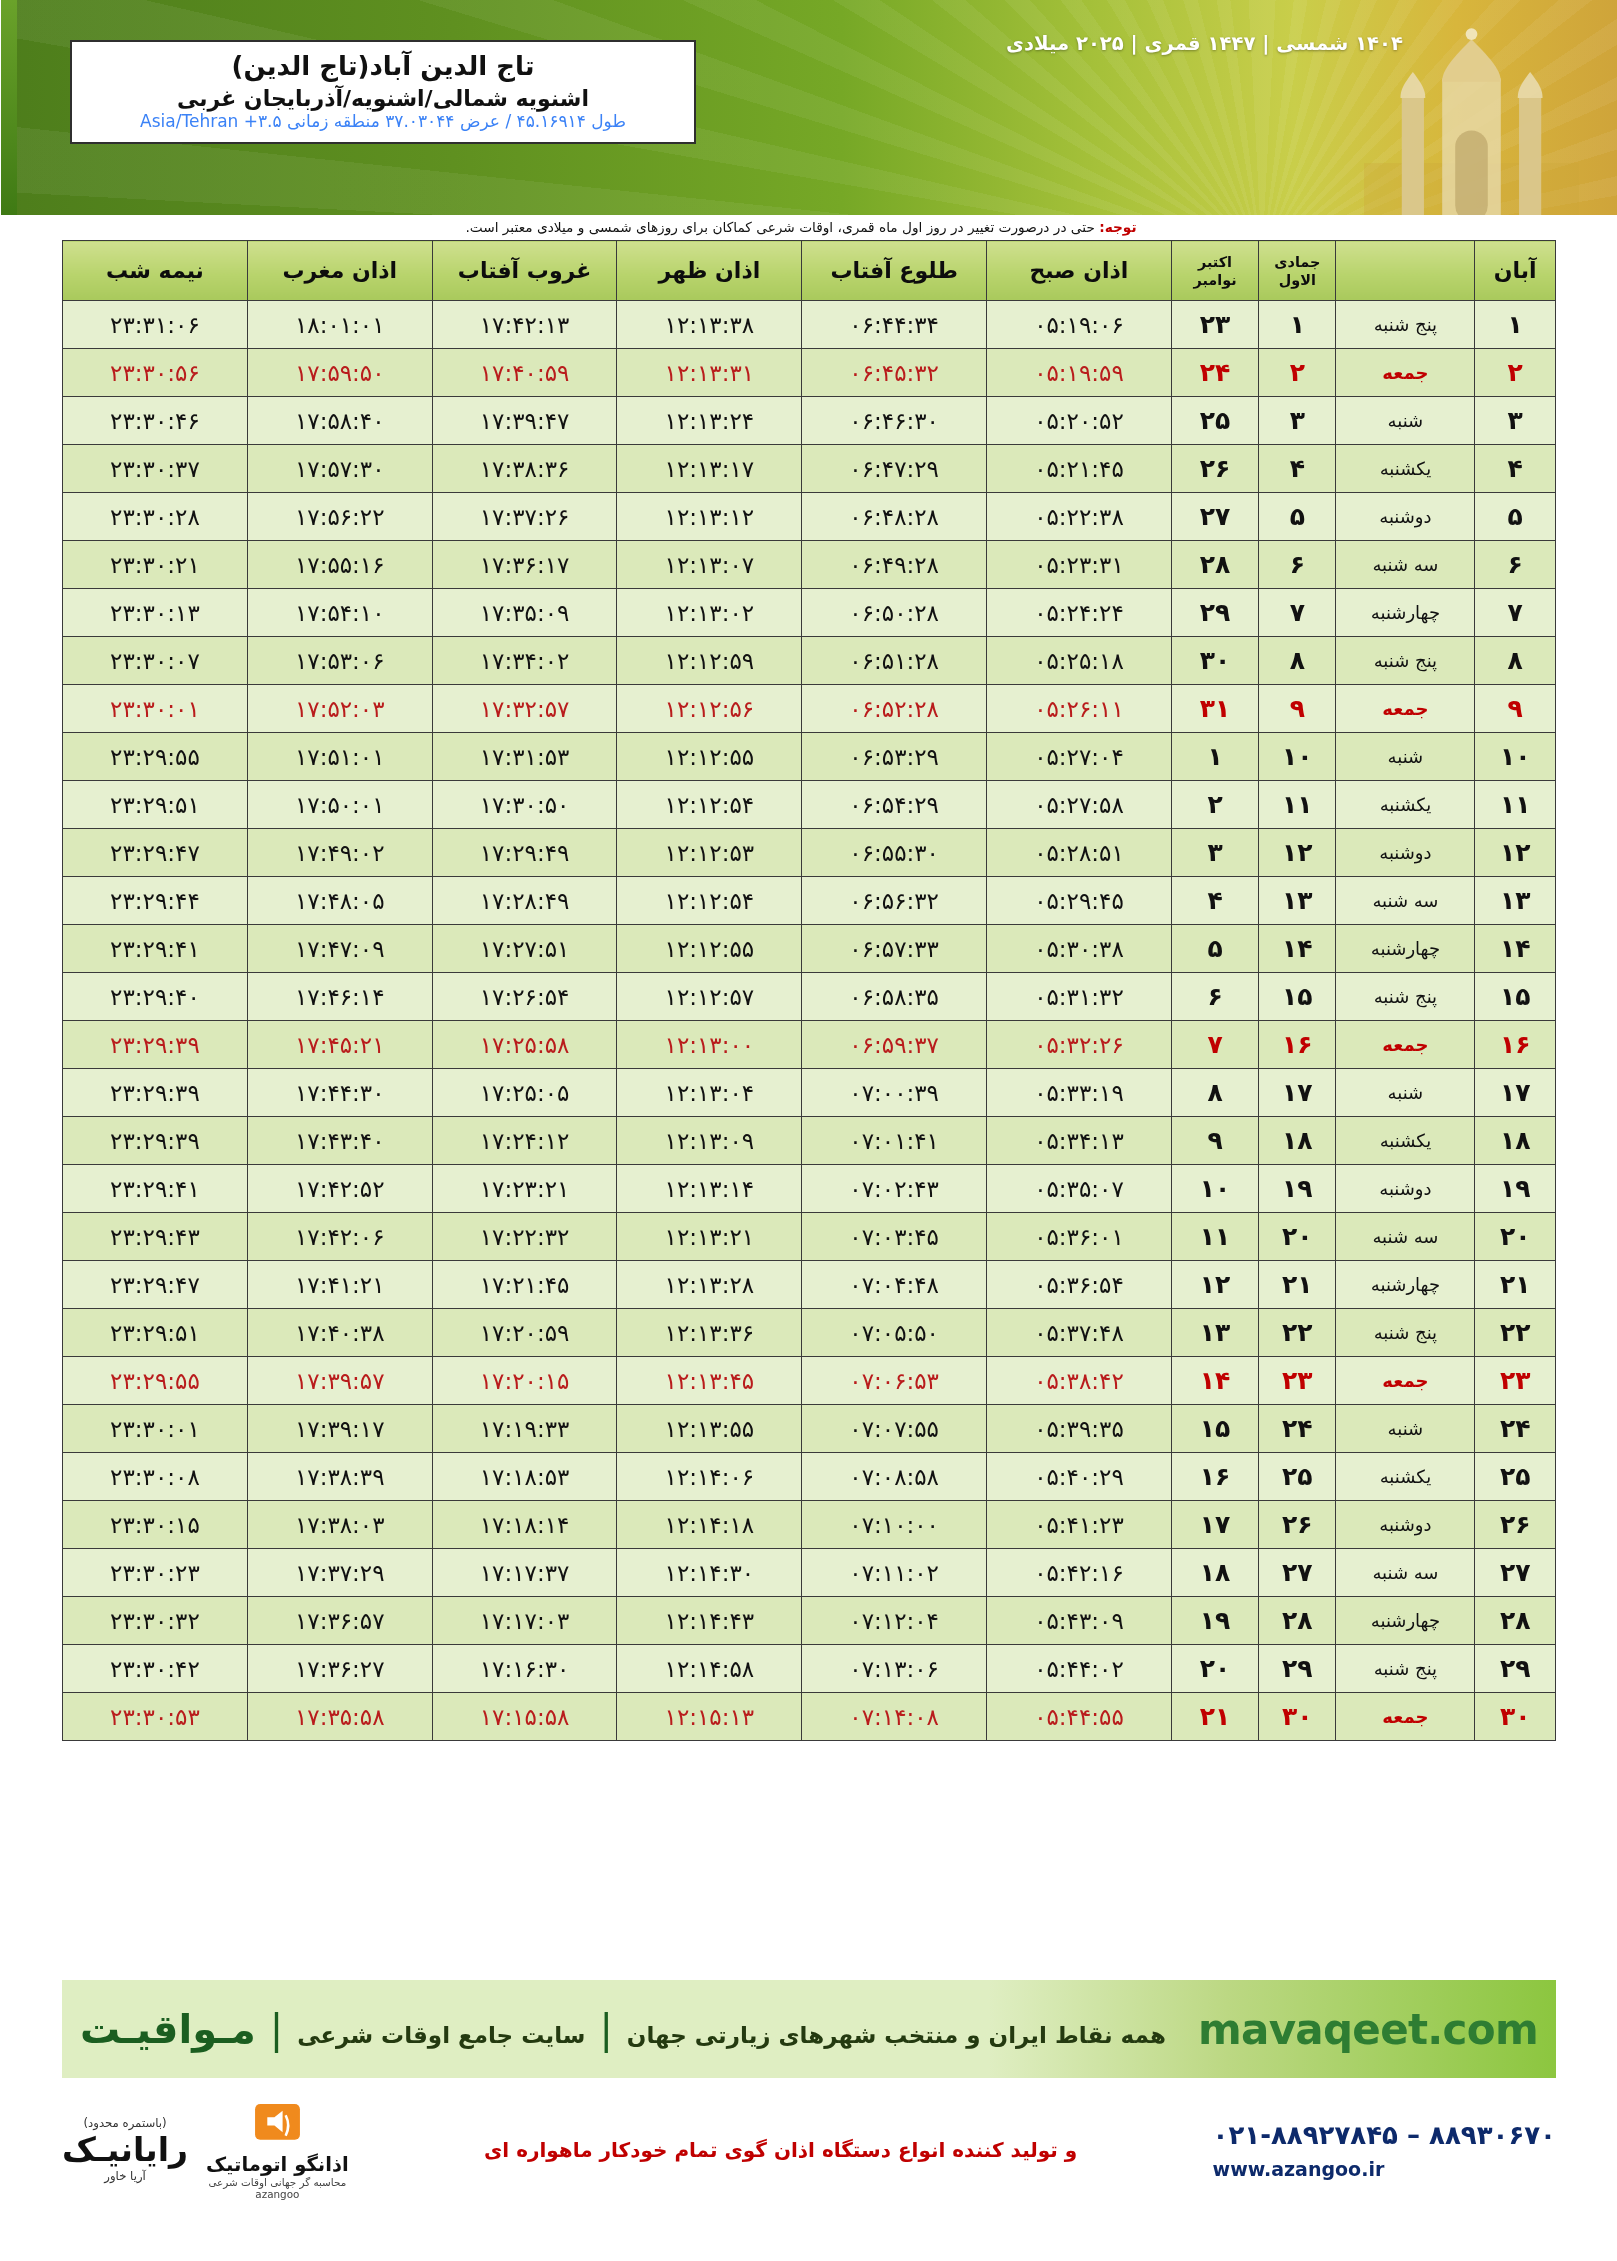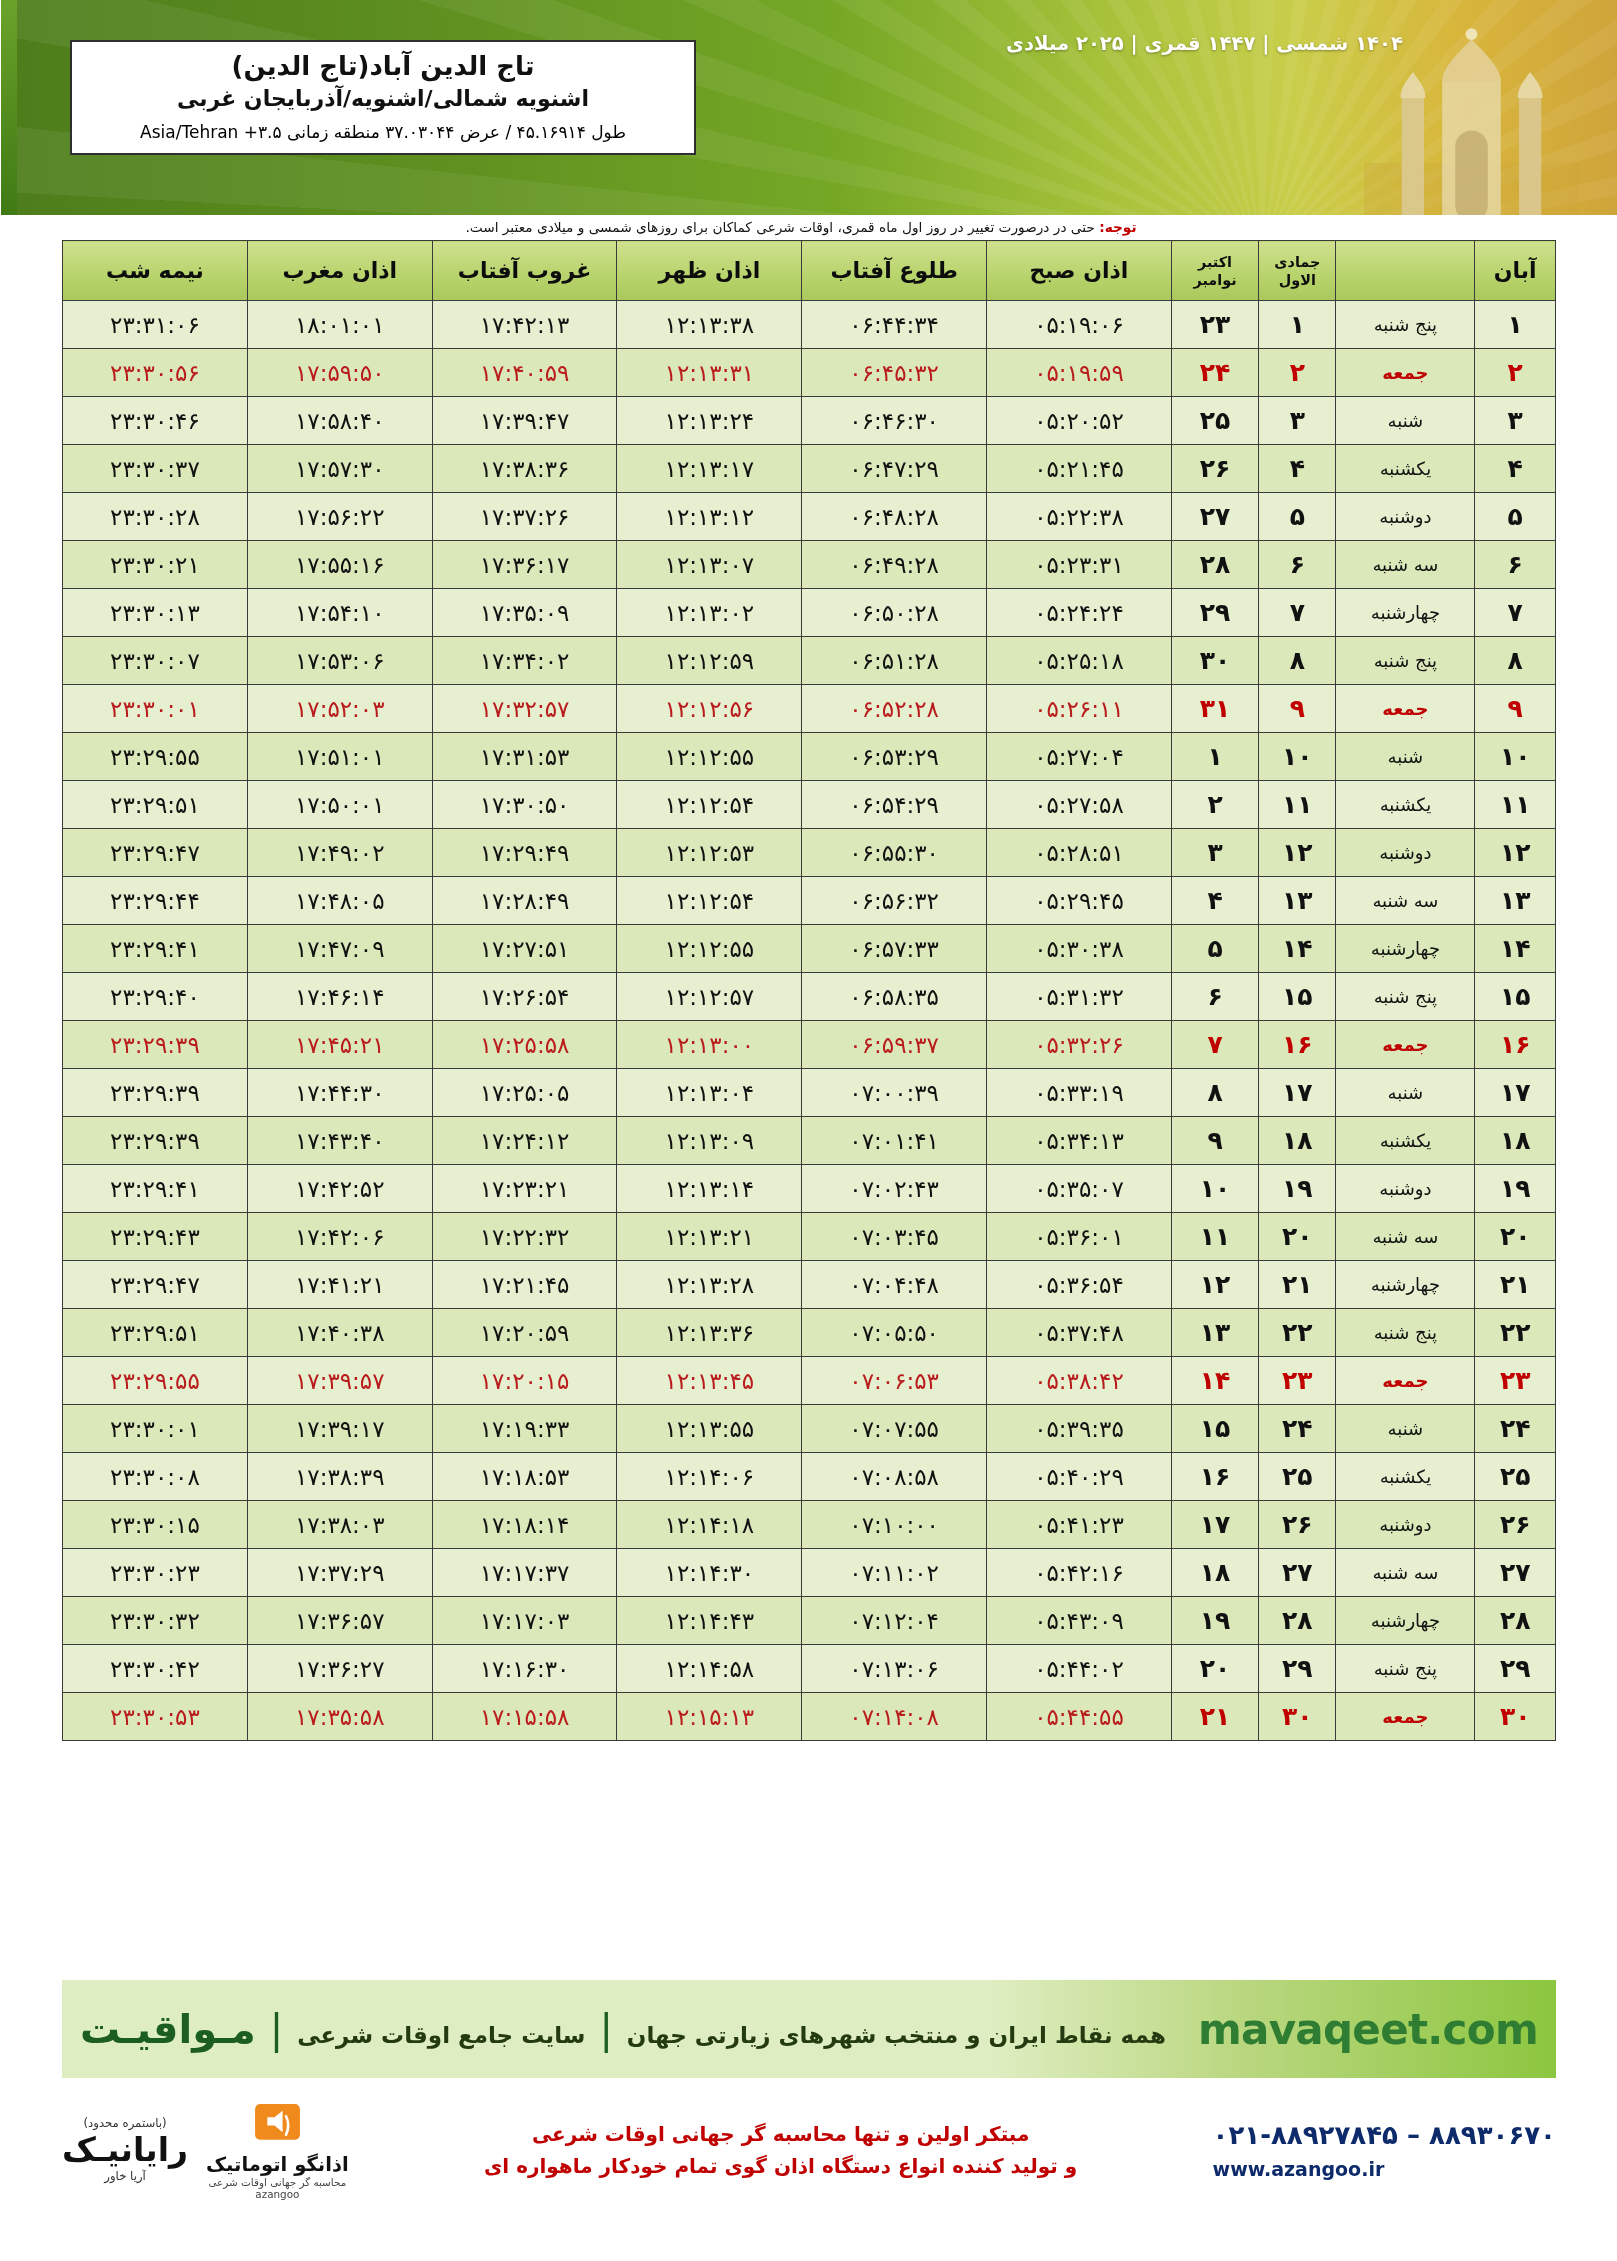--- a/index.html
+++ b/index.html
@@ -41,21 +41,21 @@
   .title-dates { font-size:19.6px; font-weight:bold; margin-top:10.4px; }
 
   
   .loc-box {
     position:absolute; left:70px; top:40px; width:626px;
     background:#fff; border:2.6px solid #2f2f2f; padding:9px 11.7px 10.4px;
     text-align:center;
   }
   .loc-title { font-size:26px; font-weight:bold; color:#111; }
   .loc-sub { font-size:22px; font-weight:bold; color:#111; margin-top:5.2px;}
-  .loc-coord { font-size:17px; color:#000000; margin-top:11px; direction:rtl;}
+  .loc-coord { font-size:17px; color:#3b82f6; margin-top:0; direction:rtl;}
 
   
   .note {
     position:absolute; left:0; right:16px; top:215px; height:29px;
     text-align:center; font-size:13.7px; color:#111; padding-top:3.9px;
   }
   .note b { color:#c00000; }
 
   
   .table-wrap { position:absolute; top:240px; left:62px; width:1494px; }
@@ -565,21 +565,20 @@
     </div>
   </div>
 
   <div class="footer-bottom">
     <div class="phone-block">
       <div>۰۲۱-۸۸۹۲۷۸۴۵ – ۸۸۹۳۰۶۷۰</div>
       <div class="web">www.azangoo.ir</div>
     </div>
 
     <div class="mid-text">
-      <div>مبتکر اولین و تنها محاسبه گر جهانی اوقات شرعی</div>
       <div>و تولید کننده انواع دستگاه اذان گوی تمام خودکار ماهواره ای</div>
     </div>
 
     <div class="logos">
       <div class="logo-azan">
         <svg class="azan-mark" viewBox="0 0 100 100">
           <rect x="6" y="8" width="88" height="70" rx="10" fill="#f08a1d"></rect>
           <path d="M30 34 h14 l16-13 v42 l-16-13 H30 Z" fill="#fff"></path>
           <path d="M66 30 q10 20 0 40" stroke="#fff" stroke-width="5" fill="none"></path>
         </svg>

